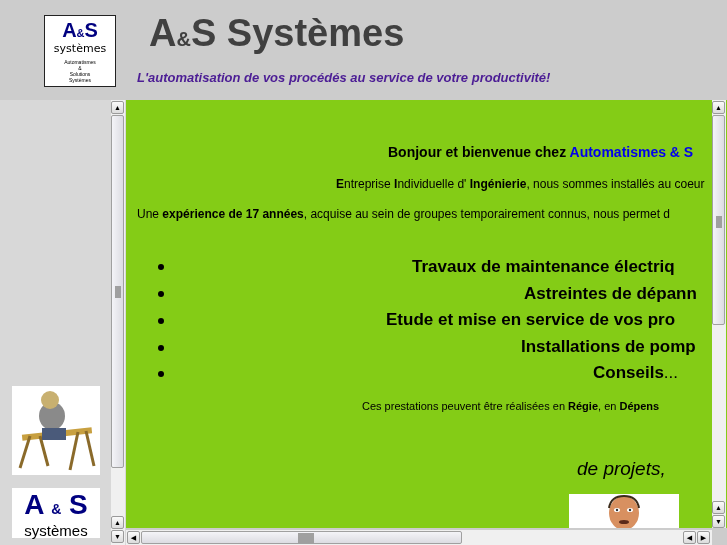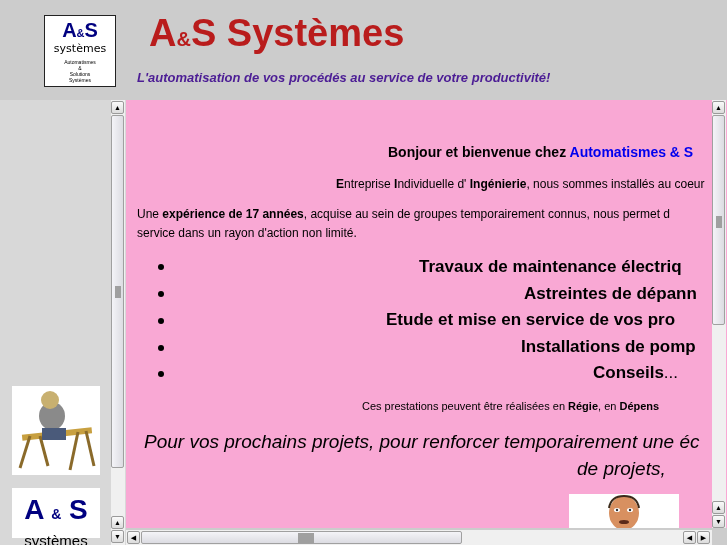--- a/index.html
+++ b/index.html
@@ -3,37 +3,37 @@
 <meta charset="utf-8">
 <style>
   html, body { margin:0; padding:0; }
   body { width:727px; height:545px; overflow:hidden; position:relative; background:#cccccc; font-family:"Liberation Sans", sans-serif; }
   .header { position:absolute; left:0; top:0; width:727px; height:112px; background:#cccccc;margin-left:28px; }
   .logo-box { position:absolute; left:16px; top:15px; width:72px; height:72px; background:#fff; border:1px solid #222; box-sizing:border-box; text-align:center; }
   .logo-as { font-weight:bold; color:#000080; font-size:20px; line-height:20px; margin-top:4px; }
   .logo-as small { font-size:11px; }
   .logo-sys { font-family:"DejaVu Sans", sans-serif; font-size:11px; color:#000; line-height:12px; }
   .logo-sub { font-size:5px; line-height:6px; color:#000; margin-top:4px; }
-  .site-title { position:absolute; left:121px; top:12px; font-size:38px; font-weight:bold; color:#b91c1c; letter-spacing:0px; white-space:nowrap; }
+  .site-title { position:absolute; left:121px; top:12px; font-size:38px; font-weight:bold; color:#404040; letter-spacing:0px; white-space:nowrap; }
   .site-title .amp { font-size:20px; }
   .tagline { position:absolute; left:109px; top:70px; font-size:13px; font-weight:bold; font-style:italic; color:#4c1d95; white-space:nowrap; }
 
   .left-frame { position:absolute; left:0; top:100px; width:126px; height:445px; background:#d8d8d8; }
   .worker { position:absolute; left:12px; top:286px; width:88px; height:89px; background:#fff; }
   .logo2 { position:absolute; left:12px; top:388px; width:88px; height:50px; background:#fff; text-align:center; }
-  .logo2 .a { font-size:28px; font-weight:bold; color:#000080; line-height:39px; margin-top:2px; }
+  .logo2 .a { font-size:28px; font-weight:bold; color:#000080; line-height:29px; margin-top:2px; }
   .logo2 .a small { font-size:14px; }
   .logo2 .s { font-size:15px; color:#000; line-height:14px; }
 
   .vscroll { position:absolute; width:14px; background:#f0f0f0; }
   .sbtn { position:absolute; width:13px; height:13px; background:linear-gradient(#fafafa,#dcdcdc); border:1px solid #9a9a9a; border-radius:2px; box-sizing:border-box; font-size:7px; line-height:11px; text-align:center; color:#000; }
   .thumb { position:absolute; width:13px; background:linear-gradient(90deg,#f4f4f8,#dcdce2); border:1px solid #a0a0a0; border-radius:2px; box-sizing:border-box; }
   .grip { position:absolute; left:3px; width:6px; height:12px; background-image:radial-gradient(#9a9a9a 0.7px, transparent 0.8px); background-size:2px 2px; }
 
-  .main { position:absolute; left:126px; top:100px; width:601px; height:428px; background:#f9a8d4; overflow:hidden; }
+  .main { position:absolute; left:126px; top:100px; width:601px; height:428px; background:#84cc16; overflow:hidden; }
   .main .t { position:absolute; white-space:nowrap; color:#000; }
   .welcome { top:44px; left:262px; font-size:14px; font-weight:bold; }
   .welcome .blue { color:#0000ee; }
   .intro { top:77px; left:188px; font-size:12px;padding-left:22px; }
   .p1 { top:107px; left:11px; font-size:12px; }
   .p2 { top:126px; left:11px; font-size:12px; }
   .bullet { position:absolute; left:32px; width:6px; height:6px; border-radius:50%; background:#000; }
   .li { font-size:17px; font-weight:bold; }
   .prest { top:300px; left:236px; font-size:11px; }
   .projets1 { top:331px; left:18px; font-size:19px; font-style:italic; }
@@ -84,35 +84,33 @@
       </div>
     <div class="sbtn" style="left:0; top:416px;">▲</div>
     <div class="sbtn" style="left:0; top:430px;">▼</div>
   </div>
 </div>
 
 <div class="main">
   <div class="t welcome"><span>Bonjour et bienvenue chez </span><span class="blue">Automatismes &amp; S</span></div>
   <div class="t intro"><b>E</b><span>ntreprise </span><b>I</b><span>ndividuelle d' </span><b>Ingénierie</b><span>, nous sommes installés au coeur</span></div>
   <div class="t p1"><span>Une </span><b>expérience de 17 années</b><span>, acquise au sein de groupes temporairement connus, nous permet d</span></div>
-  <div class="t p2">service dans un rayon d'action non limité.</div>
 
   <div class="bullet" style="top:164px;"></div>
-  <div class="t li" style="top:157px; left:286px;margin-left:7px;">Travaux de maintenance électriq</div>
+  <div class="t li" style="top:157px; left:286px;">Travaux de maintenance électriq</div>
   <div class="bullet" style="top:191px;"></div>
   <div class="t li" style="top:184px; left:398px;">Astreintes de dépann</div>
   <div class="bullet" style="top:218px;"></div>
   <div class="t li" style="top:210px; left:260px;">Etude et mise en service de vos pro</div>
   <div class="bullet" style="top:245px;"></div>
   <div class="t li" style="top:237px; left:395px;">Installations de pomp</div>
   <div class="bullet" style="top:271px;"></div>
   <div class="t li" style="top:263px; left:467px;"><span>Conseils</span><span style="font-weight:normal">...</span></div>
 
   <div class="t prest"><span>Ces prestations peuvent être réalisées en </span><b>Régie</b><span>, en </span><b>Dépens</b></div>
-  <div class="t projets1">Pour vos prochains projets, pour renforcer temporairement une éc</div>
   <div class="t projets2">de projets,</div>
 
   <div class="face">
     <svg width="110" height="36" viewBox="0 0 110 36">
       <ellipse cx="55" cy="19" rx="15" ry="17" fill="#d89060"></ellipse>
       <ellipse cx="48" cy="16" rx="3" ry="2" fill="#fff"></ellipse>
         <circle cx="48" cy="16" r="1.2" fill="#333"></circle>
       <ellipse cx="61" cy="16" rx="3" ry="2" fill="#fff"></ellipse>
         <circle cx="61" cy="16" r="1.2" fill="#333"></circle>
       <ellipse cx="55" cy="28" rx="5" ry="2" fill="#5a2a1a"></ellipse>

